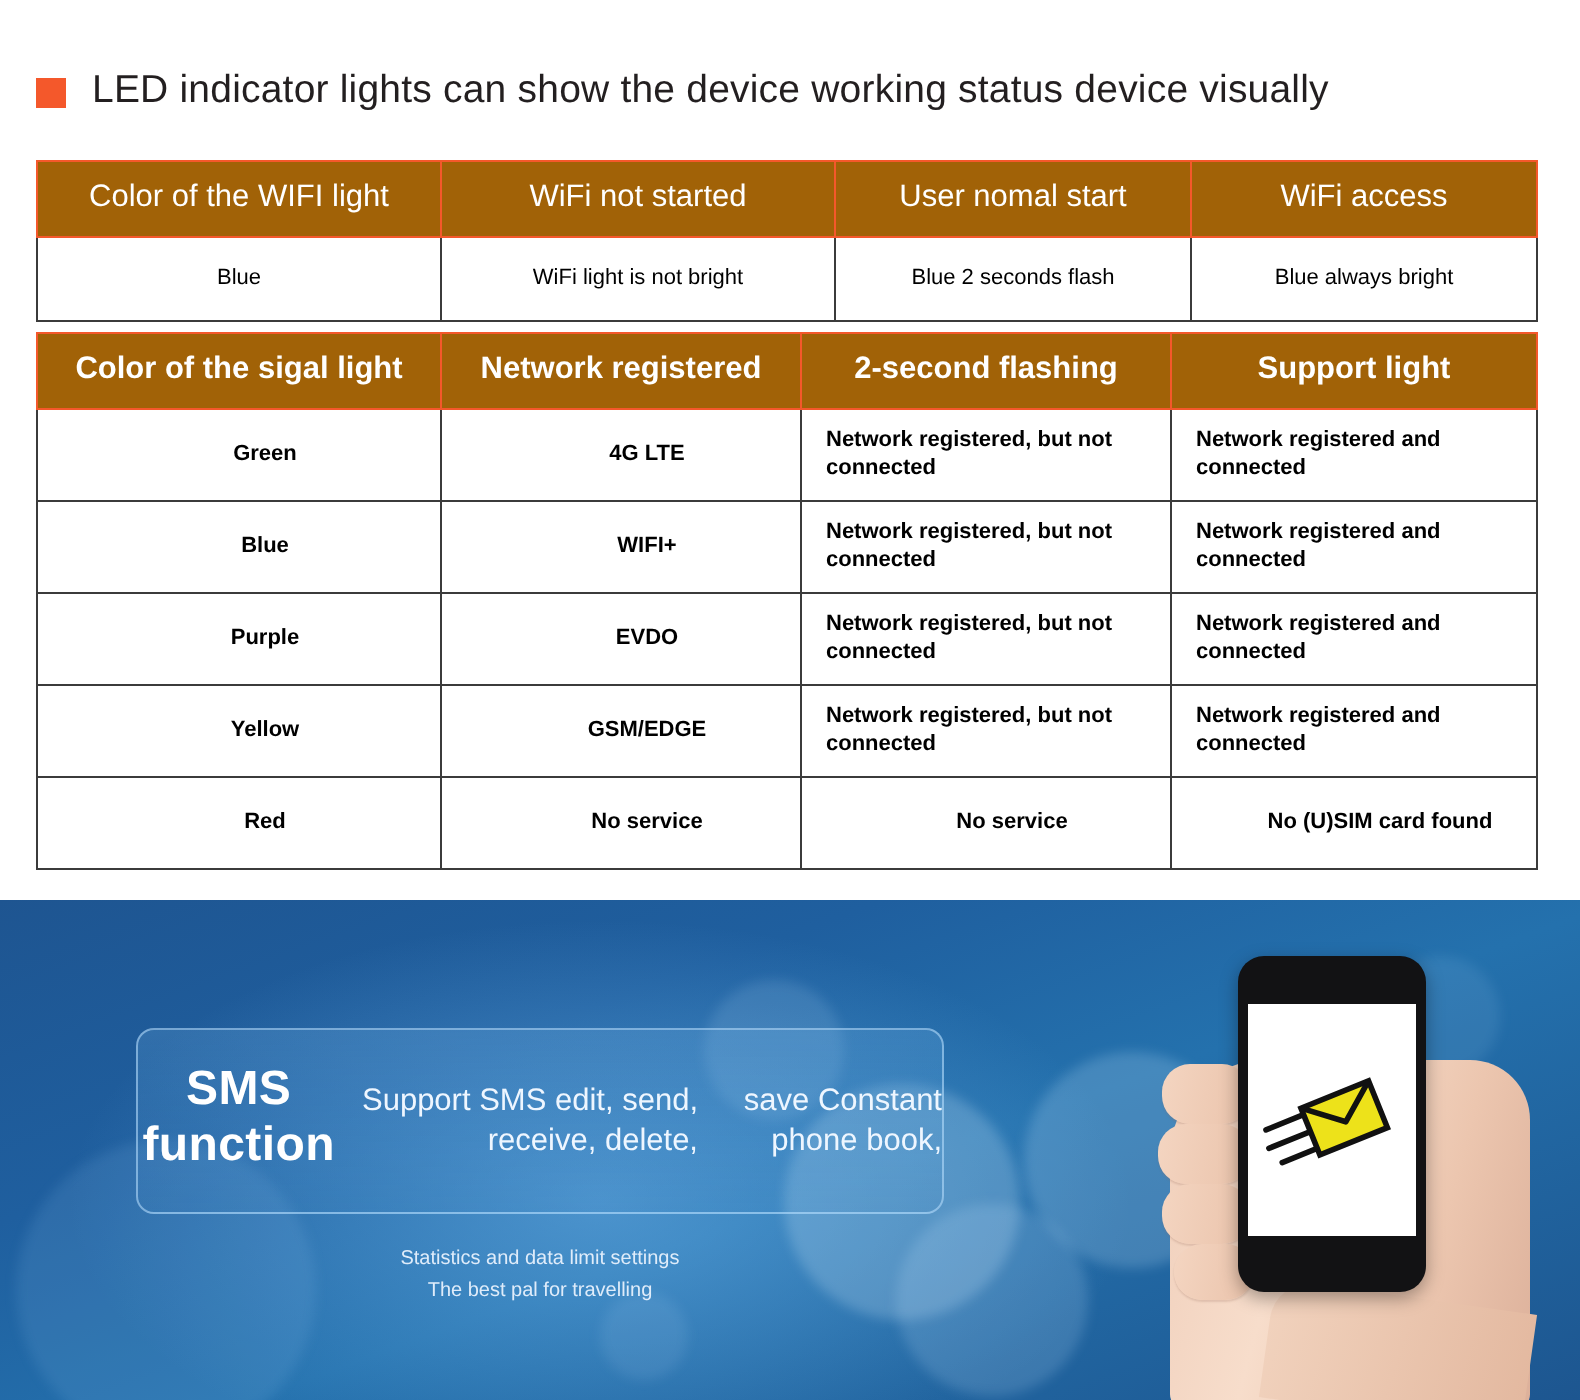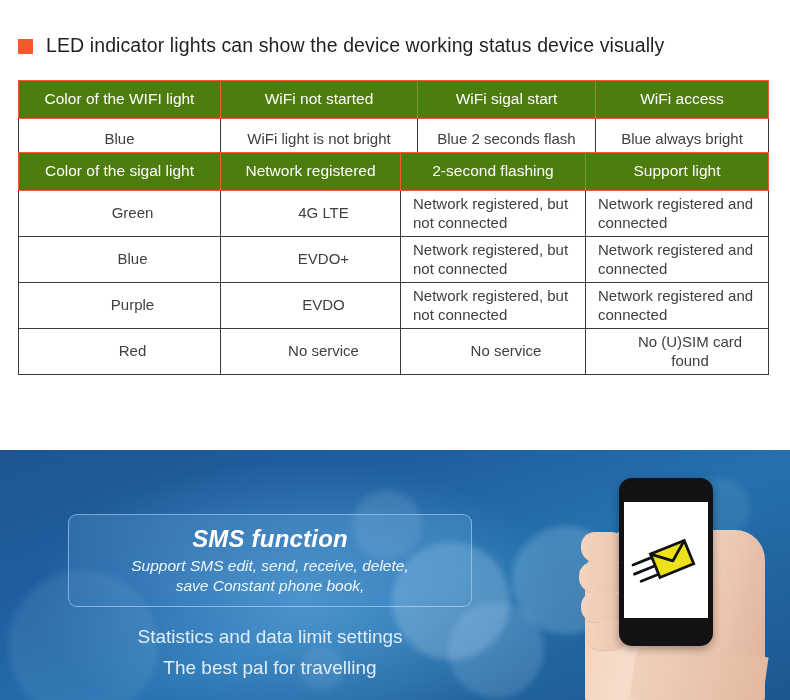--- a/index.html
+++ b/index.html
@@ -27,31 +27,31 @@
     white-space: nowrap; font-weight: 400;
   }
 
   
   .tbl {
     position: absolute; left: 18px; width: 750px;
     border-collapse: collapse; table-layout: fixed;
   }
   .tbl td {
     border: 1px solid #3b3b3b;
-    font-size: 15px; color: #404040;
+    font-size: 11px; color: #000000;
     text-align: center; vertical-align: middle;
     padding: 4px 6px; line-height: 1.22;
   }
   .tbl thead td {
-    background: #4d7c0f; color: #ffffff; border-color: #F4582B;
+    background: #a16207; color: #ffffff; border-color: #F4582B;
     font-size: 15.5px; height: 38px; padding: 2px 4px;
   }
   #table-wifi { top: 80px; }
   #table-wifi tbody td { height: 42px; }
-  #table-signal { top: 152px; }
+  #table-signal { top: 166px; font-weight: bold; }
   #table-signal tbody td { height: 46px; padding-left: 32px; }
   .cell-left { text-align: left !important; padding-left: 12px !important; }
 
   
   .banner {
     position: absolute; left: 0; top: 450px;
     width: 790px; height: 250px; overflow: hidden;
     background:
       radial-gradient(ellipse 380px 200px at 300px 150px, rgba(110,180,235,0.55) 0%, rgba(110,180,235,0) 70%),
       linear-gradient(160deg, #1e5591 0%, #1f5f9f 30%, #2471ad 55%, #1d5690 100%);
@@ -64,34 +64,33 @@
   .bk5 { width: 150px; height: 150px; left: 8px;  top: 120px; background: rgba(160,205,245,0.12); }
   .bk6 { width: 60px; height: 60px; left: 690px; top: 28px;  background: rgba(190,225,255,0.10); }
   .bk7 { width: 44px; height: 44px; left: 300px; top: 196px; background: rgba(200,230,255,0.10); }
 
   .sms-box {
     position: absolute; left: 68px; top: 64px;
     width: 404px; height: 93px;
     border: 1px solid rgba(190,225,255,0.55);
     border-radius: 9px;
     background: linear-gradient(180deg, rgba(120,185,235,0.22) 0%, rgba(70,140,200,0.10) 100%);
-    display: flex; flex-direction: column; align-items: center; justify-content: center;
+    display: flex; flex-direction: row; align-items: center; justify-content: center;
     text-align: center;
-    font-style: italic;
   }
   .sms-title {
     color: #ffffff; font-size: 24px; font-weight: bold;
     letter-spacing: 0.2px; margin-bottom: 3px;
   }
   .sms-sub {
-    color: #eef6ff; font-size: 15.5px; line-height: 1.28; font-weight: 400;
+    color: #eef6ff; font-size: 15.5px; line-height: 1.28; font-weight: 400; text-align: right;
   }
   .banner-foot {
     position: absolute; left: 68px; top: 172px; width: 404px;
-    text-align: center; color: #dfecfa; font-size: 19px; line-height: 1.62;
+    text-align: center; color: #dfecfa; font-size: 10px; line-height: 1.62;
   }
 
   
   .phone-wrap { position: absolute; left: 575px; top: 28px; width: 215px; height: 222px; }
   .hand {
     position: absolute; left: 10px; top: 52px; width: 180px; height: 175px;
     background: linear-gradient(105deg, #f0cfbb 0%, #f7ddcb 35%, #ecc6af 70%, #dcb09a 100%);
     border-radius: 48px 30px 8px 8px;
   }
   .finger {
@@ -133,21 +132,21 @@
     <colgroup>
       <col style="width:202px">
         <col style="width:197px">
         <col style="width:178px">
         <col style="width:173px">
     </colgroup>
     <thead>
       <tr>
         <td>Color of the WIFI light</td>
         <td>WiFi not started</td>
-        <td>WiFi sigal start</td>
+        <td>User nomal start</td>
         <td>WiFi access</td>
       </tr>
     </thead>
     <tbody>
       <tr>
         <td>Blue</td>
         <td>WiFi light is not bright</td>
         <td>Blue 2 seconds flash</td>
         <td>Blue always bright</td>
       </tr>
@@ -171,27 +170,33 @@
     </thead>
     <tbody>
       <tr>
         <td>Green</td>
         <td>4G LTE</td>
         <td class="cell-left">Network registered, but not connected</td>
         <td class="cell-left">Network registered and connected</td>
       </tr>
       <tr>
         <td>Blue</td>
-        <td>EVDO+</td>
+        <td>WIFI+</td>
         <td class="cell-left">Network registered, but not connected</td>
         <td class="cell-left">Network registered and connected</td>
       </tr>
       <tr>
         <td>Purple</td>
         <td>EVDO</td>
+        <td class="cell-left">Network registered, but not connected</td>
+        <td class="cell-left">Network registered and connected</td>
+      </tr>
+      <tr>
+        <td>Yellow</td>
+        <td>GSM/EDGE</td>
         <td class="cell-left">Network registered, but not connected</td>
         <td class="cell-left">Network registered and connected</td>
       </tr>
       <tr>
         <td>Red</td>
         <td>No service</td>
         <td>No service</td>
         <td>No (U)SIM card found</td>
       </tr>
     </tbody>

